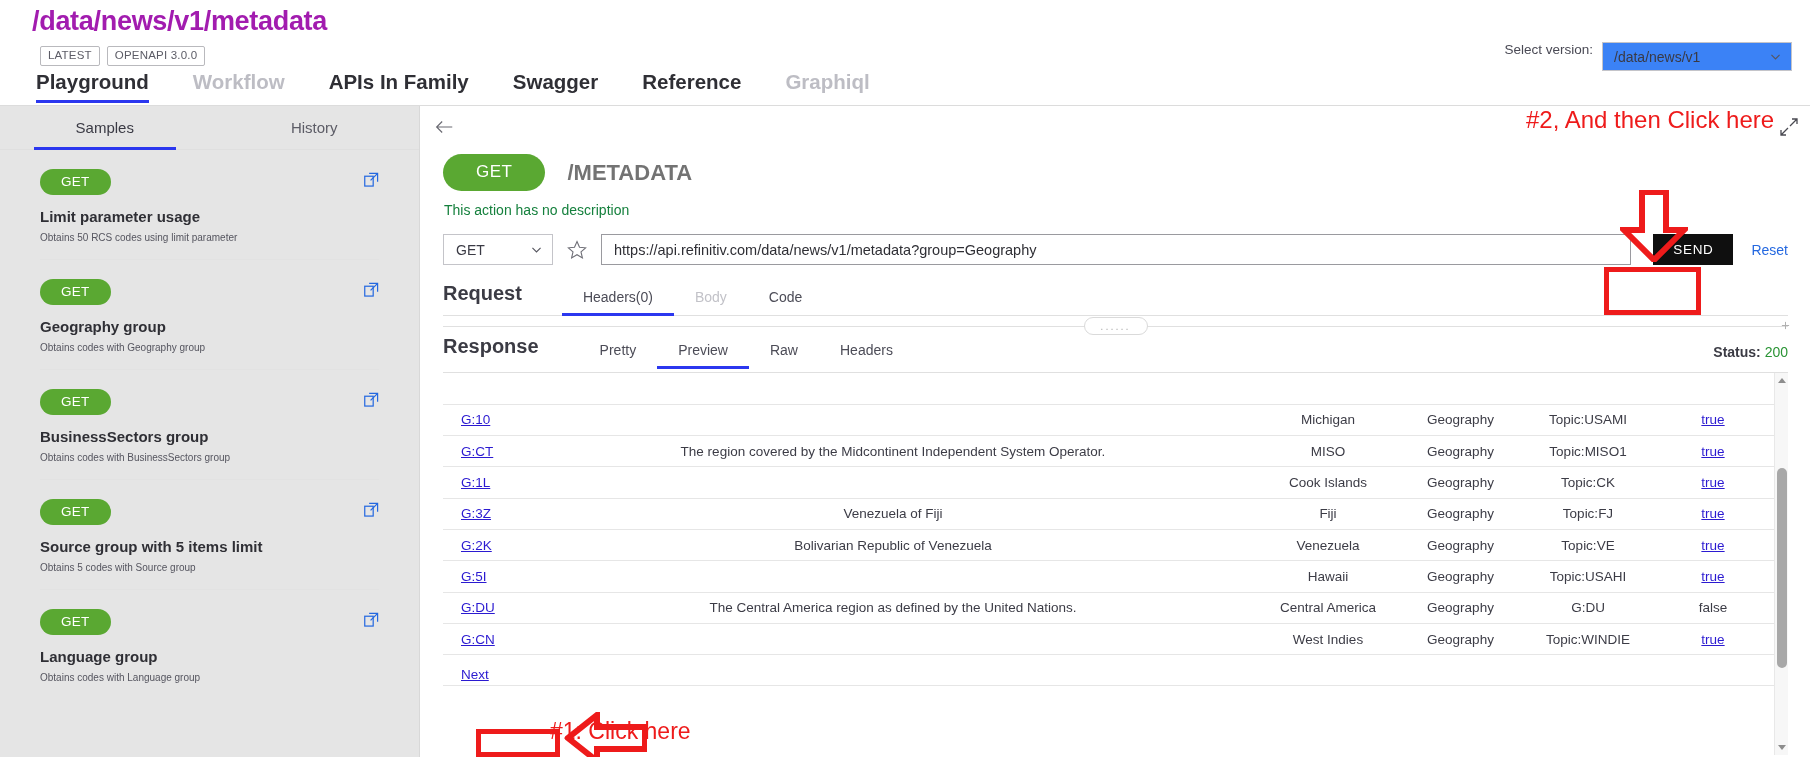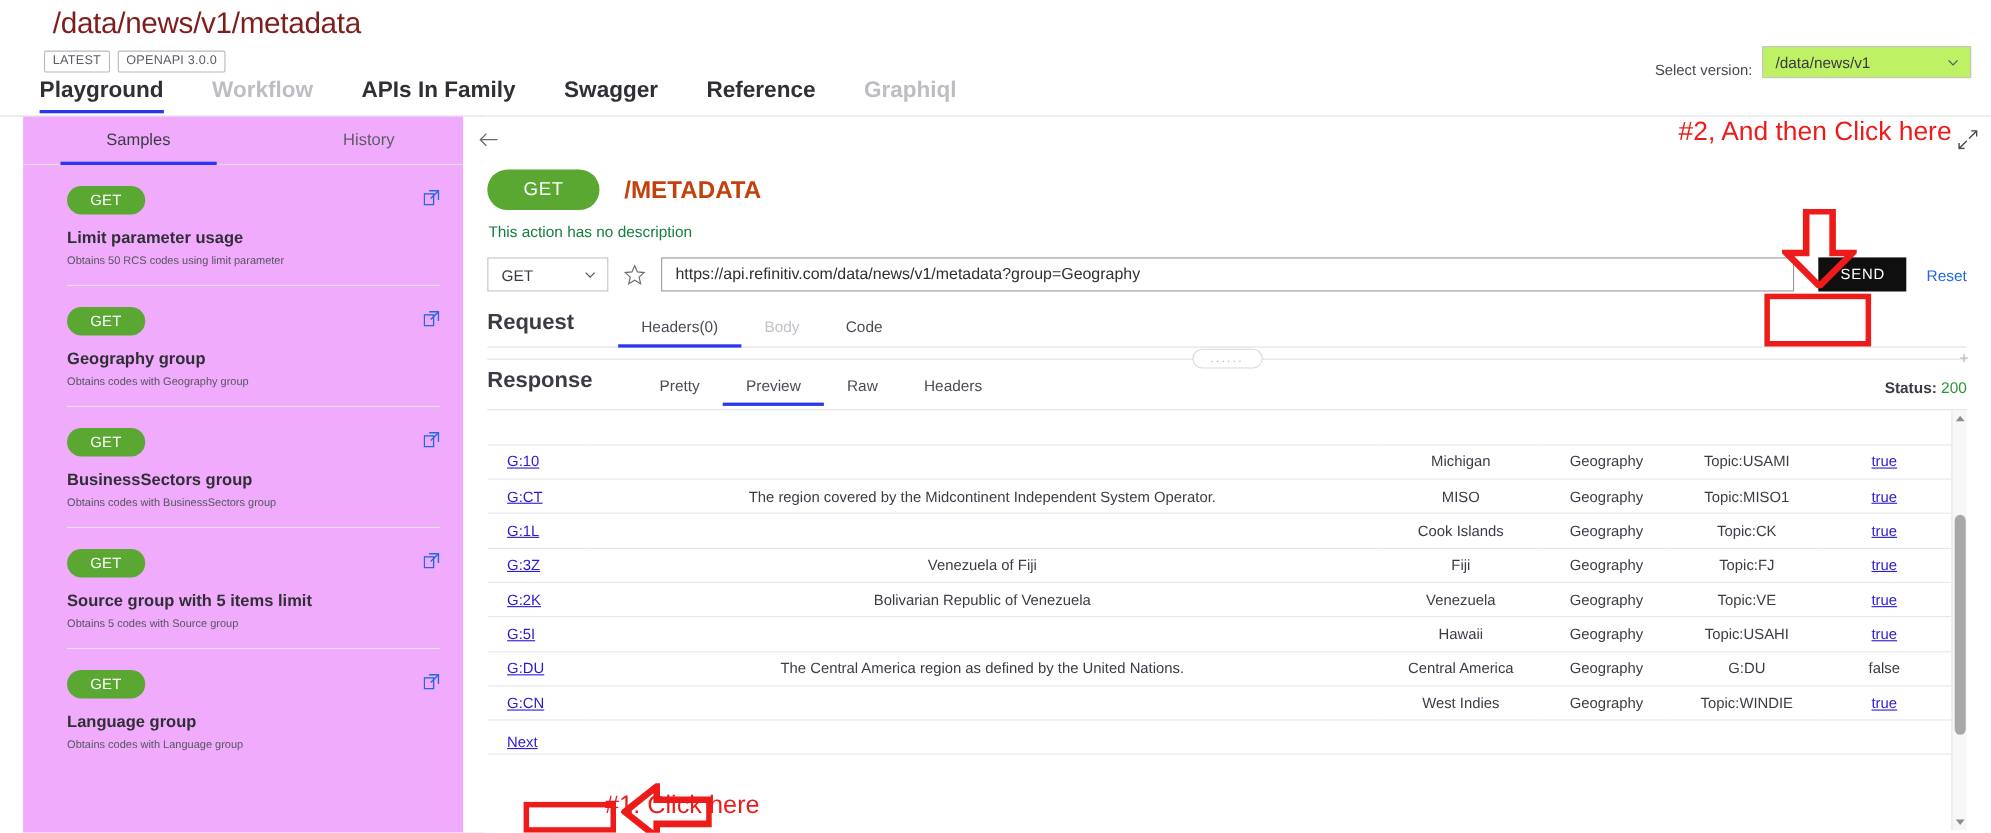--- a/index.html
+++ b/index.html
@@ -7,22 +7,22 @@
     width: 1810px; height: 757px;
     background: #ffffff;
     font-family: "Liberation Sans", sans-serif;
     color: #3c3c3c;
     overflow: hidden;
   }
   #root { position: relative; width: 1810px; height: 757px; }
 
   
   .page-title {
-    position: absolute; left: 48px; top: 6px;
-    font-size: 27px; font-weight: normal; color: #7f1d1d;
+    position: absolute; left: 32px; top: 6px;
+    font-size: 27px; font-weight: bold; color: #a21caf;
     letter-spacing: -0.3px;
   }
   .badges { position: absolute; left: 40px; top: 46px; display: flex; gap: 7px; }
   .badge {
     border: 1px solid #b9b9bd; border-radius: 2px;
     padding: 2px 7px 3px; font-size: 11.5px; color: #5c5c66;
     line-height: 1.1; letter-spacing: 0.2px;
   }
   .nav-tabs {
     position: absolute; left: 36px; top: 70px;
@@ -38,34 +38,34 @@
   .nav-tab.active::after {
     content: ""; position: absolute; left: 0; right: 22px; bottom: 0;
     height: 3px; background: #2b37ef;
   }
   .header-rule {
     position: absolute; left: 0; right: 0; top: 105px;
     height: 1px; background: #dcdcdc;
   }
   .version-wrap {
     position: absolute; right: 18px; top: 42px;
-    display: flex; align-items: flex-end; gap: 9px;
+    display: flex; align-items: flex-start; gap: 9px;
   }
   .version-label { font-size: 13.5px; color: #4a4a55; }
   .version-select {
-    width: 190px; height: 29px; border: 1px solid #c4c4c9; background: #bef264;
+    width: 190px; height: 29px; border: 1px solid #c4c4c9; background: #3b82f6;
     display: flex; align-items: center; justify-content: space-between;
     padding: 0 9px 0 11px; font-size: 14px; color: #3a3a44; cursor: pointer;
   }
   .chev { width: 13px; height: 13px; }
 
   
   .sidebar {
     position: absolute; left: 0; top: 106px; width: 420px; bottom: 0;
-    background: #f0abfc; border-right: 1px solid #d8d8d8; overflow: hidden; margin-left: 21px;
+    background: #e5e5e5; border-right: 1px solid #d8d8d8; overflow: hidden;
   }
   .side-tabs { display: flex; border-bottom: 1px solid #dfdfdf; }
   .side-tab {
     flex: 1; text-align: center; padding: 13px 0 13px;
     font-size: 15px; color: #5c5c66; cursor: pointer; position: relative;
   }
   .side-tab.active { color: #3a3a44; }
   .side-tab.active::after {
     content: ""; position: absolute; left: 34px; right: 34px; bottom: -1px;
     height: 3px; background: #2b37ef;
@@ -103,21 +103,21 @@
     cursor: pointer;
   }
   .op-row {
     position: absolute; left: 22px; top: 48px;
     display: flex; align-items: center; gap: 22px;
   }
   .op-verb {
     background: #5aa832; color: #fff; font-size: 17px;
     border-radius: 19px; padding: 8px 33px 9px; letter-spacing: 0.5px;
   }
-  .op-path { font-size: 22px; font-weight: bold; color: #c2410c; text-align: center; }
+  .op-path { font-size: 22px; font-weight: bold; color: #737373; text-align: center; }
   .op-desc {
     position: absolute; left: 23px; top: 96px; font-size: 14px; color: #15803d;
   }
 
   .url-row {
     position: absolute; left: 22px; right: 22px; top: 128px;
     display: flex; align-items: center;
   }
   .method-select {
     width: 110px; height: 31px; border: 1px solid #c4c4c9; background: #fff;

